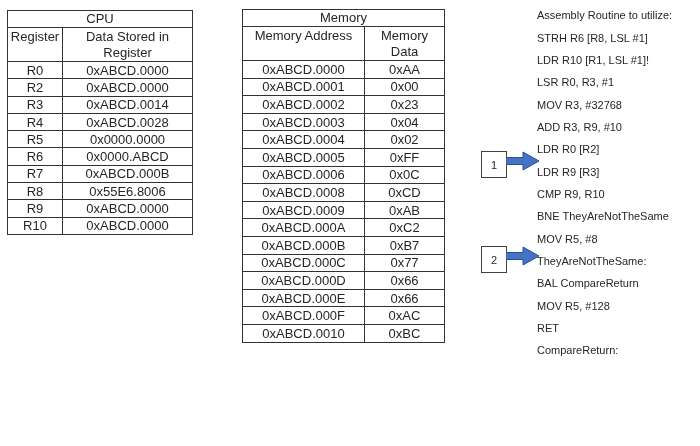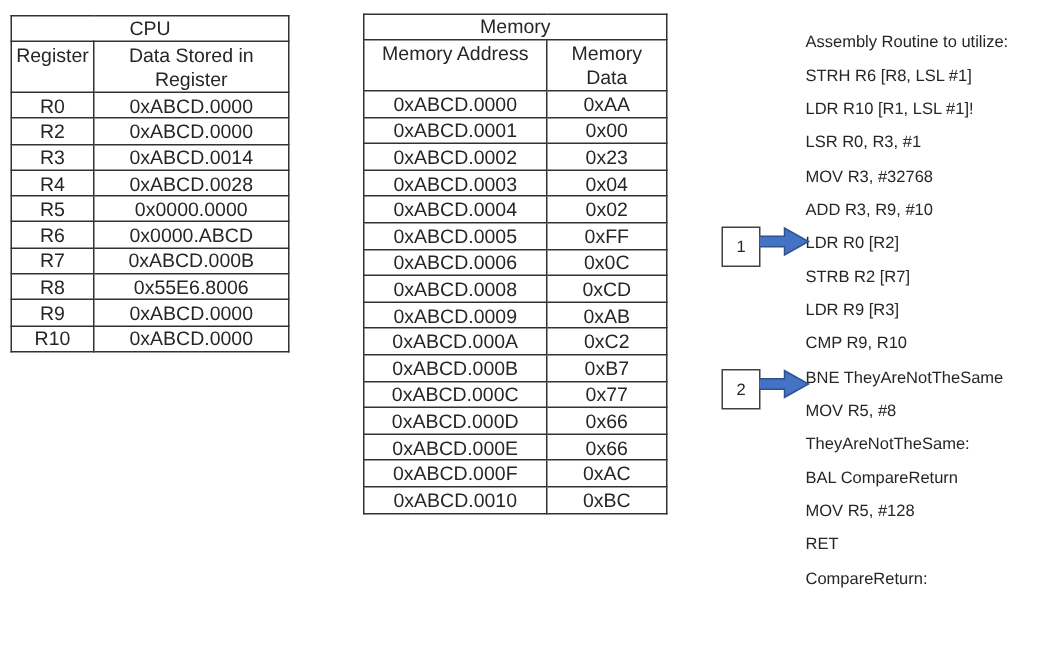--- a/index.html
+++ b/index.html
@@ -16,21 +16,21 @@
   }
   .t-title td { height:16px; line-height:16px; }
   .t-head td  { height:32px; vertical-align:top; line-height:16px; padding-top:1px; }
   .cpu tbody tr { height:17.3px; }
   .mem tbody tr { height:17.6px; }
   .cpu { left:7px;  top:10px; width:185px; }
   .mem { left:242px; top:9px; width:202px; }
 
   
   .asm {
-    position:absolute; left:537px; top:17px; width:163px;
+    position:absolute; left:537px; top:4px; width:163px;
   }
   .asm-line {
     height:22.35px; display:flex; align-items:center;
     font-size:11px; white-space:nowrap; color:#262626;
   }
 
   
   .callout-box {
     position:absolute; width:24px; height:25px; background:#fff;
     border:1.5px solid #404040; display:flex; align-items:center; justify-content:center;
@@ -225,21 +225,20 @@
 
         <div class="asm-line">LSR R0, R3, #1</div>
 
         <div class="asm-line">MOV R3, #32768</div>
 
         <div class="asm-line">ADD R3, R9, #10</div>
 
 
         <div class="asm-line">LDR R0 [R2]</div>
 
-        <div class="asm-line">STRB R2 [R7]</div>
 
         <div class="asm-line">LDR R9 [R3]</div>
 
         <div class="asm-line">CMP R9, R10</div>
 
         <div class="asm-line">BNE TheyAreNotTheSame</div>
 
         <div class="asm-line">MOV R5, #8</div>
 
         <div class="asm-line">TheyAreNotTheSame:</div>

